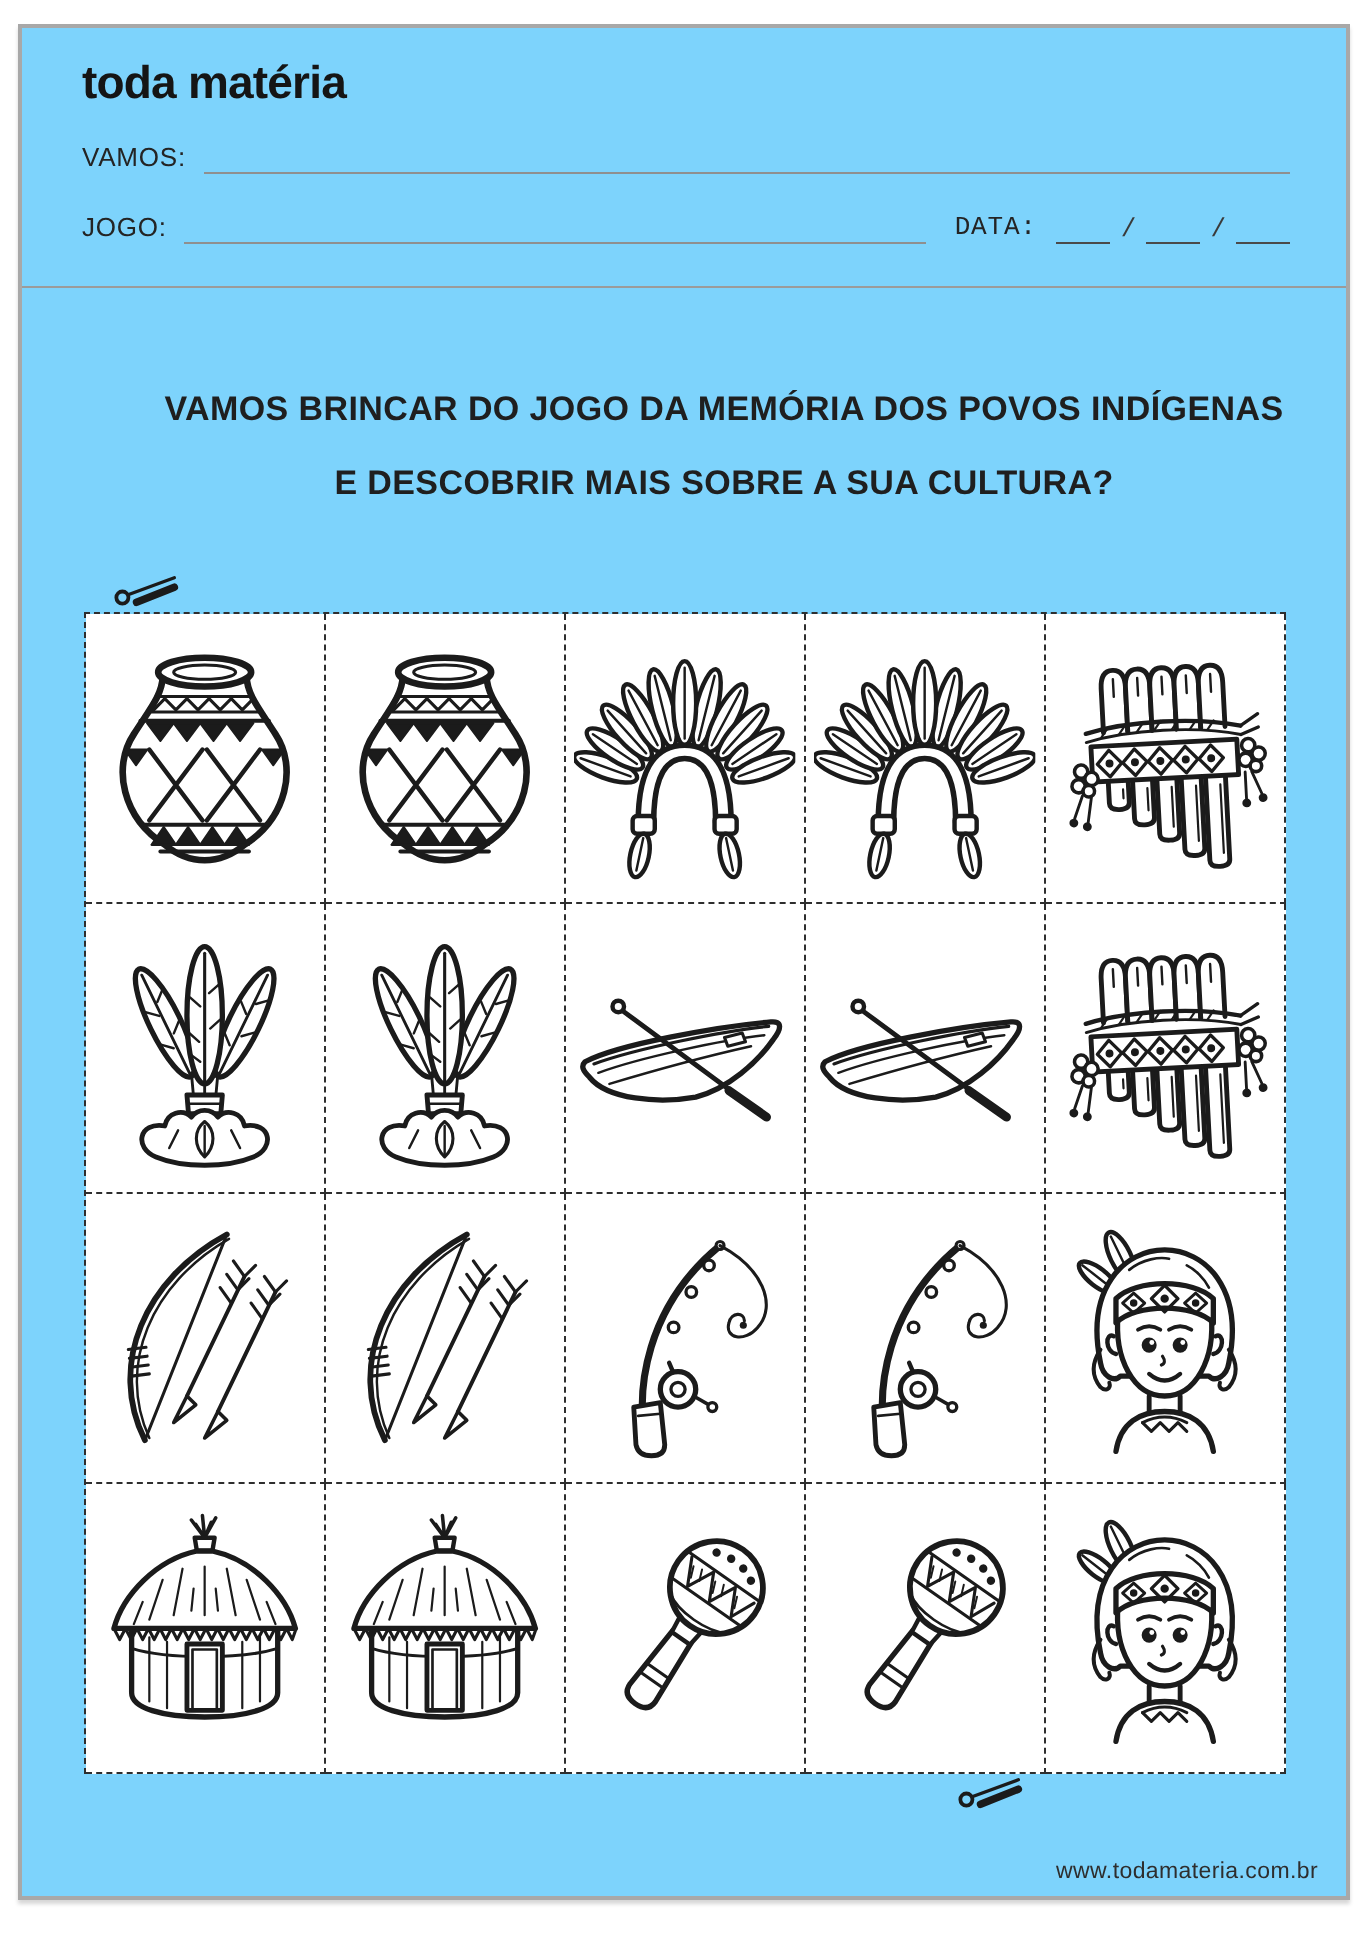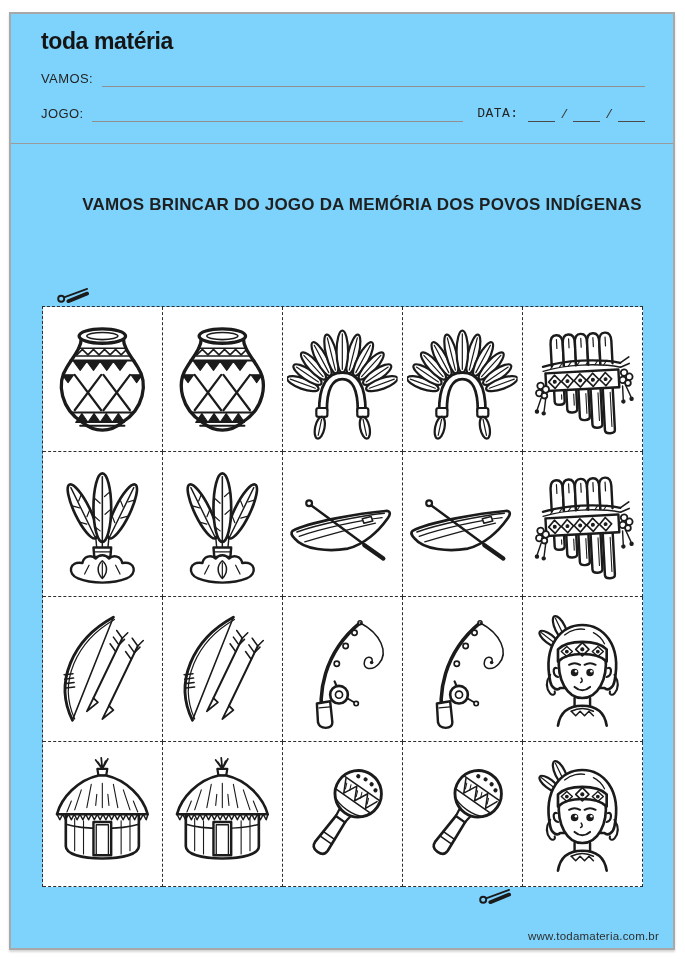--- a/index.html
+++ b/index.html
@@ -57,20 +57,21 @@
       <span class="dline"></span>
       <span class="slash">/</span>
       <span class="dline"></span>
     </span>
   </div>
 
   <div class="divider"></div>
 
   <h1 class="title">
     <span>VAMOS BRINCAR DO JOGO DA MEMÓRIA DOS POVOS INDÍGENAS</span>
+    <span>E DESCOBRIR MAIS SOBRE A SUA CULTURA?</span>
   </h1>
 
   <svg class="scissors s-top" viewBox="0 0 36 20">
     <circle cx="5.5" cy="14" r="3.2" fill="none" stroke="#1b1b1b" stroke-width="2"></circle>
     <path d="M8.5,12.5 L33,3.5" stroke="#1b1b1b" stroke-width="1.8" stroke-linecap="round"></path>
     <path d="M13,16.5 L33,8.5" stroke="#1b1b1b" stroke-width="4" stroke-linecap="round"></path>
   </svg>
 
   <div class="grid">
       <div class="cell">

